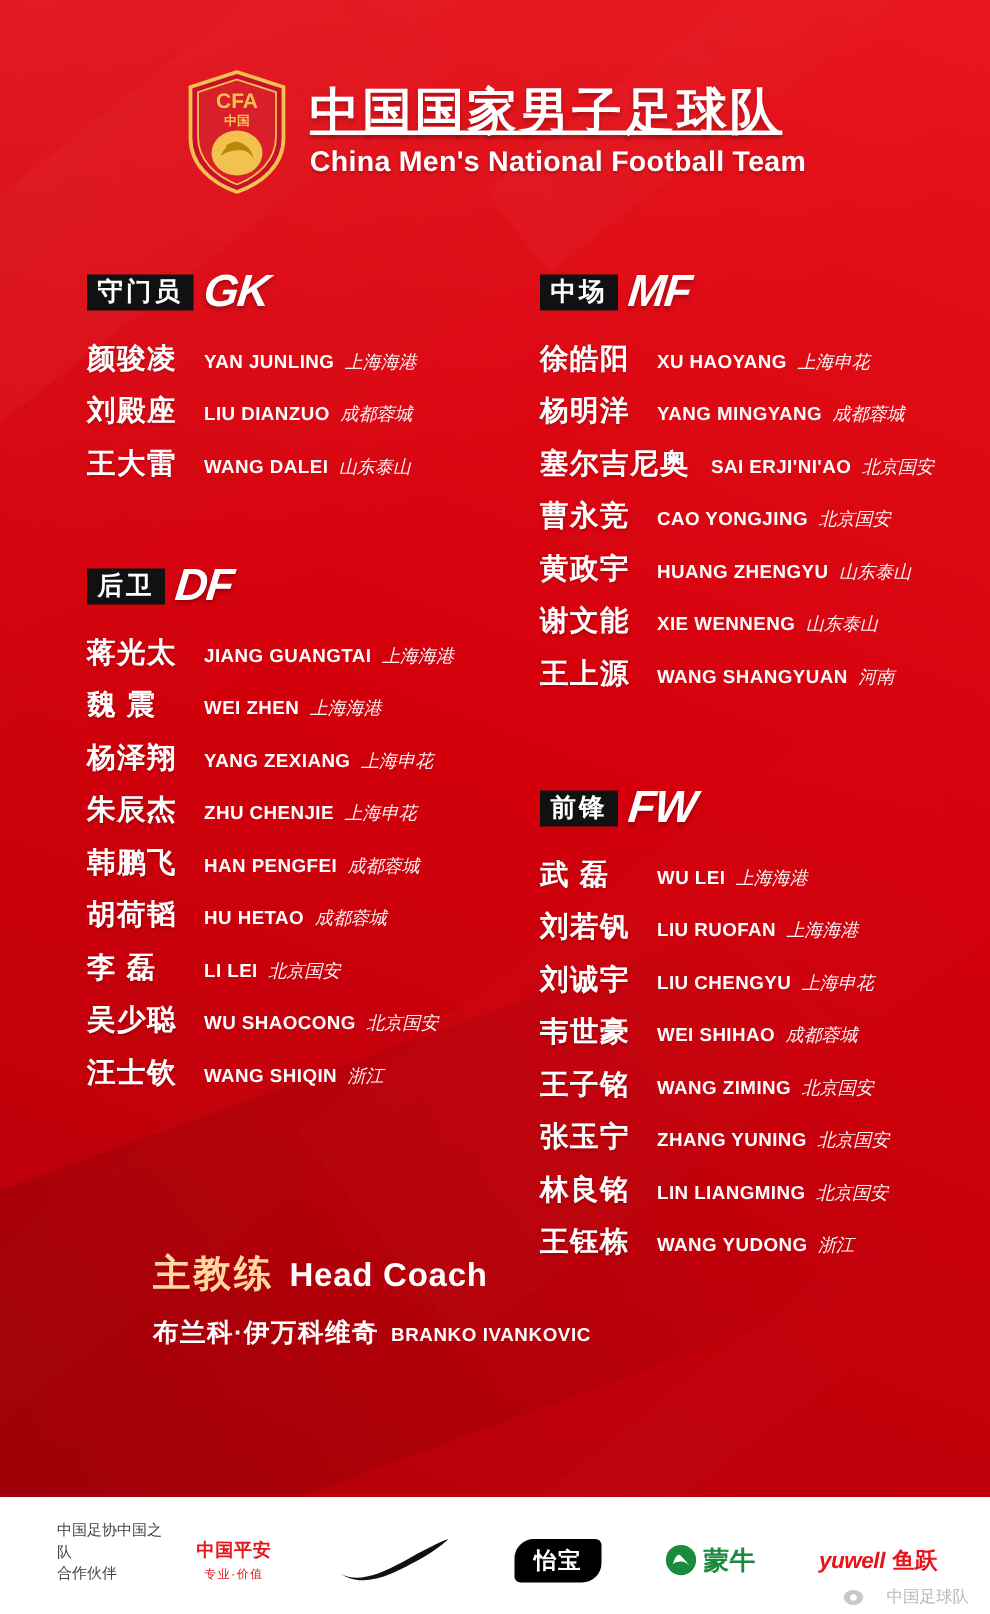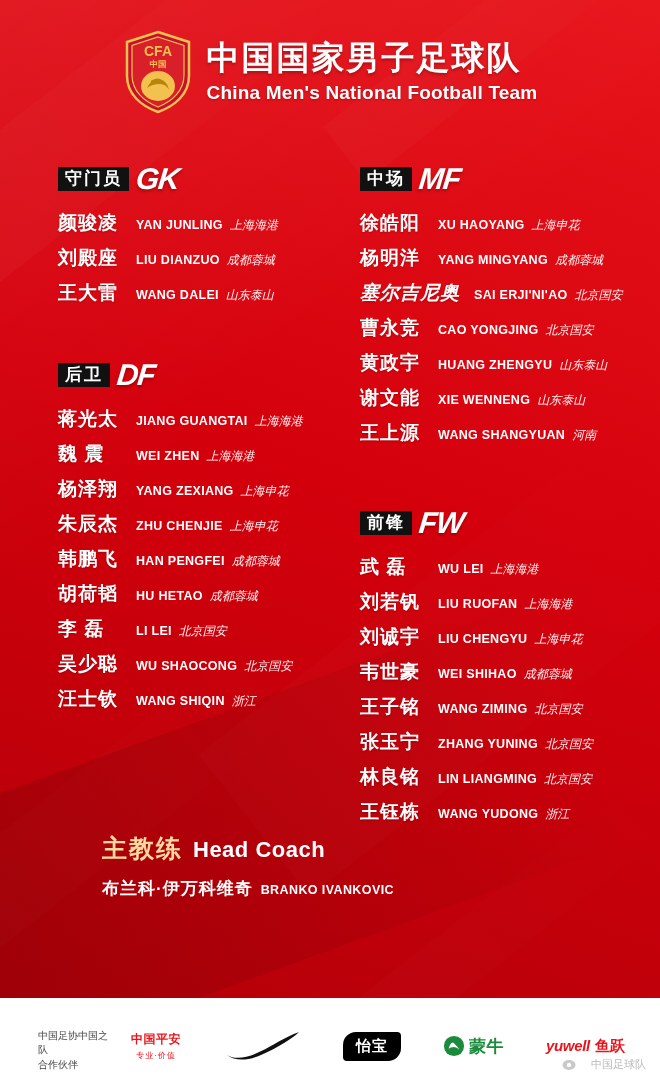--- a/index.html
+++ b/index.html
@@ -33,27 +33,27 @@
     position:absolute; width: 640px; height: 260px; left: -40px; top: 700px;
     background: linear-gradient(90deg, rgba(120,0,6,0.35), rgba(120,0,6,0));
     transform: rotate(-20deg); pointer-events:none;
   }
 
   
   .header {
     position: relative;
     display: flex; align-items: center; justify-content: center;
     gap: 14px;
-    padding-top: 30px;
+    padding-top: 46px;
   }
   .crest { width: 70px; height: 84px; flex: 0 0 auto; }
   .title-block { color: #fff; }
   .title-cn {
     font-size: 33px; font-weight: bold; letter-spacing: 2px;
-    line-height: 1.1; text-shadow: 0 2px 3px rgba(0,0,0,.25);
+    line-height: 1.1; text-shadow: 0 2px 3px rgba(0,0,0,.25); text-decoration: underline;
   }
   .title-en {
     font-size: 19px; font-weight: bold; letter-spacing: .2px;
     margin-top: 5px; text-shadow: 0 1px 2px rgba(0,0,0,.25);
   }
 
   
   .columns {
     position: relative;
     display: flex;
@@ -120,22 +120,22 @@
     display: flex; align-items: baseline; margin-top: 12px;
   }
   .coach-name-cn { font-size: 17px; font-weight: bold; letter-spacing: 1px; }
   .coach-name-en { font-size: 12.5px; font-weight: bold; margin-left: 8px; letter-spacing: .4px; }
 
   
   .sponsors {
     position: absolute; left: 0; bottom: 0;
     width: 660px; height: 78px;
     background: #fff;
-    display: flex; align-items: flex-end;
-    padding: 4px 16px;
+    display: flex; align-items: flex-start;
+    padding: 16px 16px;
     gap: 4px;
   }
   .sp-partner {
     font-size: 10px; color: #444; line-height: 1.45;
     width: 92px; padding-left: 22px;
   }
   .sp { display: flex; align-items: center; justify-content: center; flex: 1 1 auto; height: 52px; }
   .pingan { text-align: center; }
   .pingan-cn { color: #e8141b; font-size: 12px; font-weight: bold; letter-spacing: .5px; }
   .pingan-sub { color: #e8141b; font-size: 8px; letter-spacing: 1px; margin-top: 2px; }
@@ -278,21 +278,21 @@
           <span class="p-cn">徐皓阳</span>
           <span class="p-en">XU HAOYANG</span>
           <span class="p-club">上海申花</span>
         </div>
         <div class="player">
           <span class="p-cn">杨明洋</span>
           <span class="p-en">YANG MINGYANG</span>
           <span class="p-club">成都蓉城</span>
         </div>
         <div class="player">
-          <span class="p-cn" style="min-width:108px;font-style:italic;">塞尔吉尼奥</span>
+          <span class="p-cn" style="min-width:108px;">塞尔吉尼奥</span>
           <span class="p-en">SAI ERJI'NI'AO</span>
           <span class="p-club">北京国安</span>
         </div>
         <div class="player">
           <span class="p-cn">曹永竞</span>
           <span class="p-en">CAO YONGJING</span>
           <span class="p-club">北京国安</span>
         </div>
         <div class="player">
           <span class="p-cn">黄政宇</span>

